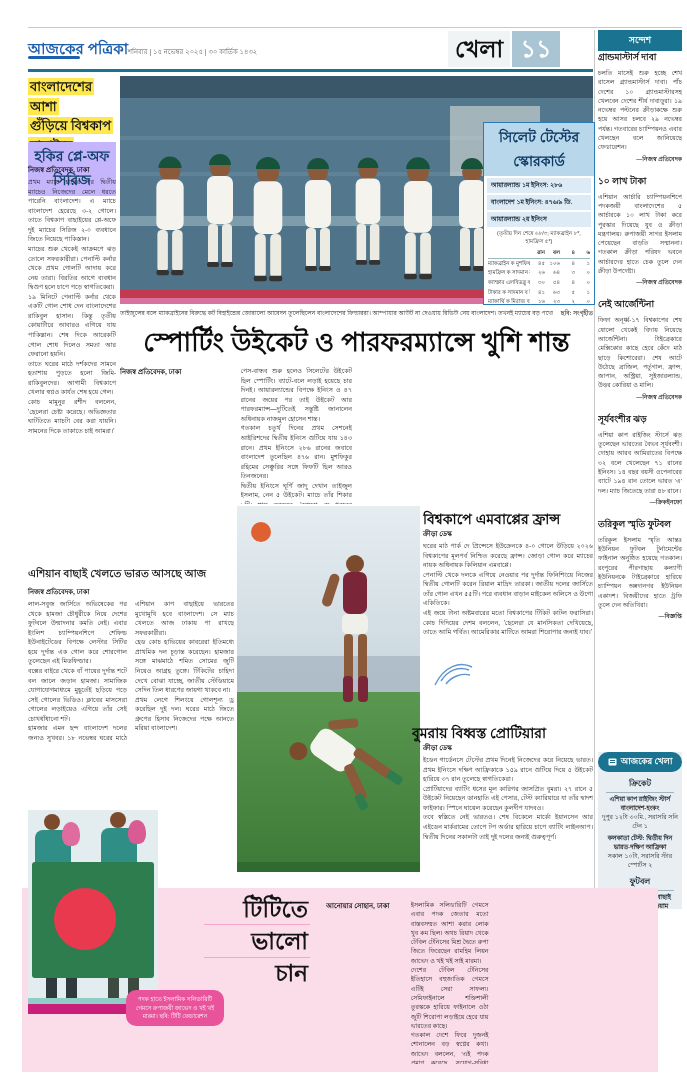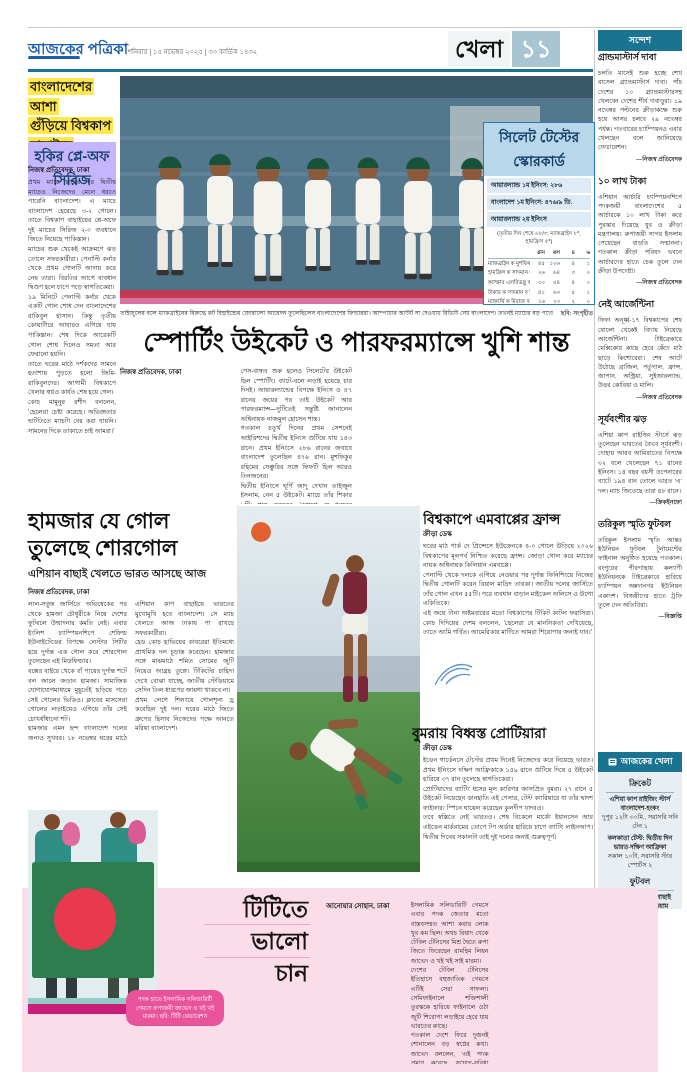--- a/index.html
+++ b/index.html
@@ -93,21 +93,21 @@
       </div>
 
       <div class="sb-item">
         <div class="sb-head">তরিকুল স্মৃতি ফুটবল</div>
         <div class="sb-text">তরিকুল ইসলাম স্মৃতি আন্তঃ ইউনিয়ন ফুটবল টুর্নামেন্টের ফাইনাল অনুষ্ঠিত হয়েছে গতকাল। রংপুরের পীরগাছায় কল্যাণী ইউনিয়নকে টাইব্রেকারে হারিয়ে চ্যাম্পিয়ন অন্নদানগর ইউনিয়ন একাদশ। বিজয়ীদের হাতে ট্রফি তুলে দেন অতিথিরা।</div>
         <div class="sb-credit">—বিজ্ঞপ্তি</div>
       </div>
     </div>
 
   <div class="abs" style="left:598px;top:752px;width:84px;height:157px;background:#e9eef2;overflow:hidden;">
-    <div class="teal-band" style="font-size:8.5px;padding:3px 0;display:flex;align-items:center;justify-content:center;gap:4px;">
+    <div class="teal-band" style="font-size:8.5px;padding:3px 0;display:flex;align-items:center;justify-content:center;gap:4px;border-radius:10px;">
       <svg width="9" height="8" viewBox="0 0 9 8">
         <rect x="0.5" y="0.5" width="8" height="7" rx="1" fill="#fff"></rect>
         <rect x="2" y="2" width="5" height="1" fill="#1a7390"></rect>
         <rect x="2" y="4" width="5" height="1" fill="#1a7390"></rect>
       </svg>
       <span>আজকের খেলা</span>
     </div>
     <div class="gm-sec-head">ক্রিকেট</div>
     <div>
 
@@ -267,22 +267,20 @@
 
   <div class="abs" style="left:120px;top:366px;width:473px;height:138px;column-count:4;column-gap:9px;overflow:hidden;">
     <div class="byline" style="margin-bottom:4px;">নিজস্ব প্রতিবেদক, ঢাকা</div>
     <div class="j body-sm">পেস-বান্ধব শুরু হলেও সিলেটের উইকেট ছিল স্পোর্টিং। ব্যাটে-বলে লড়াই হয়েছে চার দিনই। আয়ারল্যান্ডের বিপক্ষে ইনিংস ও ৪৭ রানের জয়ের পর তাই উইকেট আর পারফরম্যান্স—দুটিতেই সন্তুষ্টি জানালেন অধিনায়ক নাজমুল হোসেন শান্ত।
 গতকাল চতুর্থ দিনের প্রথম সেশনেই আইরিশদের দ্বিতীয় ইনিংস গুটিয়ে যায় ১৪৩ রানে। প্রথম ইনিংসে ২৮৬ রানের জবাবে বাংলাদেশ তুলেছিল ৪৭৬ রান। মুশফিকুর রহিমের সেঞ্চুরির সঙ্গে ফিফটি ছিল আরও তিনজনের।
 দ্বিতীয় ইনিংসে ঘূর্ণি জাদু দেখান তাইজুল ইসলাম, নেন ৫ উইকেট। ম্যাচে তাঁর শিকার ৮টি। শান্ত বললেন, 'আমরা যে ধরনের উইকেট চেয়েছিলাম, কিউরেটর ঠিক সেটাই বানিয়েছেন। ব্যাটাররা রান করেছে, বোলাররা ২০ উইকেট নিয়েছে—এটাই সবচেয়ে বড় প্রাপ্তি।'
 অধিনায়ক মনে করেন, ঘরের মাঠে এমন উইকেটে খেললে বিদেশেও ভালো করার অভ্যাস গড়ে উঠবে, 'ফল আসবে-যাবে। কিন্তু প্রক্রিয়া ঠিক রাখলে টেস্ট ক্রিকেটে আমরা ধারাবাহিক হতে পারব।'
 সিরিজের দ্বিতীয় ও শেষ টেস্ট ১৯ নভেম্বর শুরু মিরপুর শেরেবাংলা জাতীয় ক্রিকেট স্টেডিয়ামে। সেখানে জিতলে ঘরের মাঠে টানা দ্বিতীয় সিরিজ জয়ের স্বাদ পাবে বাংলাদেশ।</div>
   </div>
 
-  <div class="abs headline-lg" style="left:28px;top:508px;width:206px;">হামজার যে গোল
-তুলেছে শোরগোল</div>
   <div class="abs" style="left:28px;top:566px;width:206px;font-size:10.5px;font-weight:bold;color:#222;">এশিয়ান বাছাই খেলতে ভারত আসছে আজ</div>
   <div class="abs byline" style="left:28px;top:586px;">নিজস্ব প্রতিবেদক, ঢাকা</div>
   <div class="abs j body-sm" style="left:28px;top:599px;width:206px;height:272px;column-count:2;column-gap:8px;">লাল-সবুজ জার্সিতে অভিষেকের পর থেকে হামজা চৌধুরীকে নিয়ে দেশের ফুটবলে উন্মাদনার কমতি নেই। এবার ইংলিশ চ্যাম্পিয়নশিপে শেফিল্ড ইউনাইটেডের বিপক্ষে লেস্টার সিটির হয়ে দুর্দান্ত এক গোল করে শোরগোল তুলেছেন এই মিডফিল্ডার।
 বক্সের বাইরে থেকে বাঁ পায়ের দুর্দান্ত শটে বল জালে জড়ান হামজা। সামাজিক যোগাযোগমাধ্যমে মুহূর্তেই ছড়িয়ে পড়ে সেই গোলের ভিডিও। ক্লাবের মাসসেরা গোলের লড়াইয়েও এগিয়ে তাঁর সেই চোখধাঁধানো শট।
 হামজার এমন ছন্দ বাংলাদেশ দলের জন্যও সুখবর। ১৮ নভেম্বর ঘরের মাঠে এশিয়ান কাপ বাছাইয়ে ভারতের মুখোমুখি হবে বাংলাদেশ। সে ম্যাচ খেলতে আজ ঢাকায় পা রাখছে সফরকারীরা।
 হেড কোচ হাভিয়ের কাবরেরা ইতিমধ্যে প্রাথমিক দল চূড়ান্ত করেছেন। হামজার সঙ্গে মাঝমাঠে শমিত সোমের জুটি নিয়েও আগ্রহ তুঙ্গে। টিকিটের চাহিদা দেখে বোঝা যাচ্ছে, জাতীয় স্টেডিয়ামে সেদিন তিল ধারণের জায়গা থাকবে না।
 প্রথম লেগে শিলংয়ে গোলশূন্য ড্র করেছিল দুই দল। ঘরের মাঠে জিতে গ্রুপের হিসাব নিজেদের পক্ষে আনতে মরিয়া বাংলাদেশ।</div>
 
   <div class="abs" style="left:237px;top:506px;width:183px;height:366px;overflow:hidden;">
     <svg width="183" height="366" viewBox="0 0 183 366">

